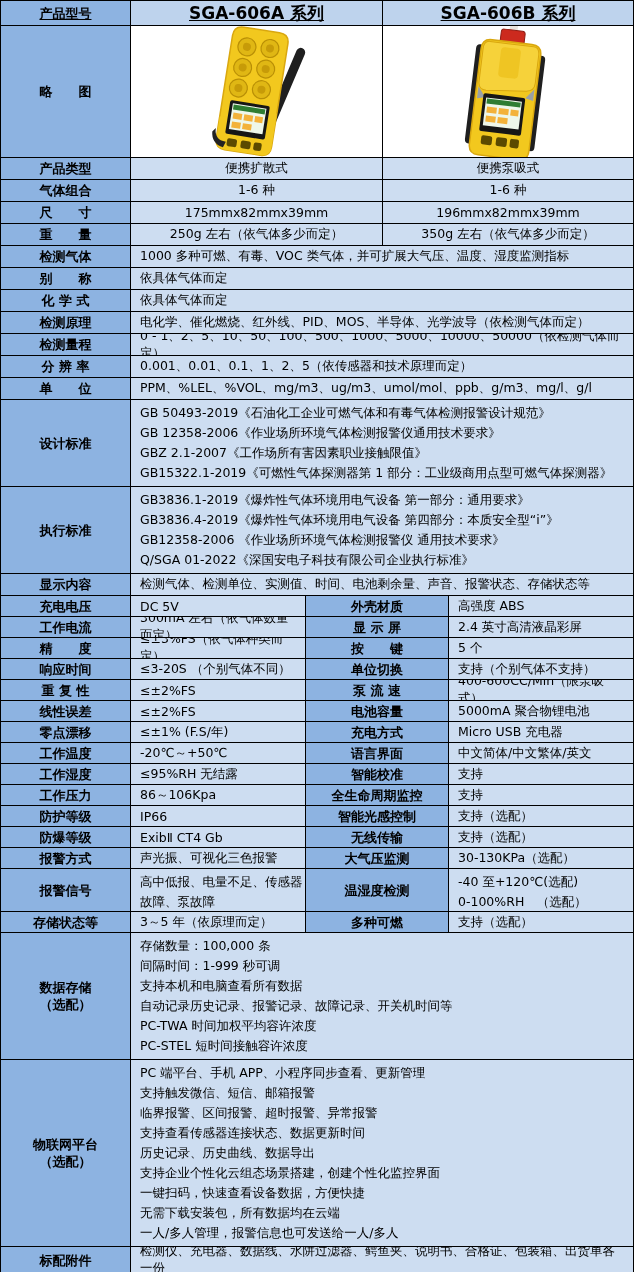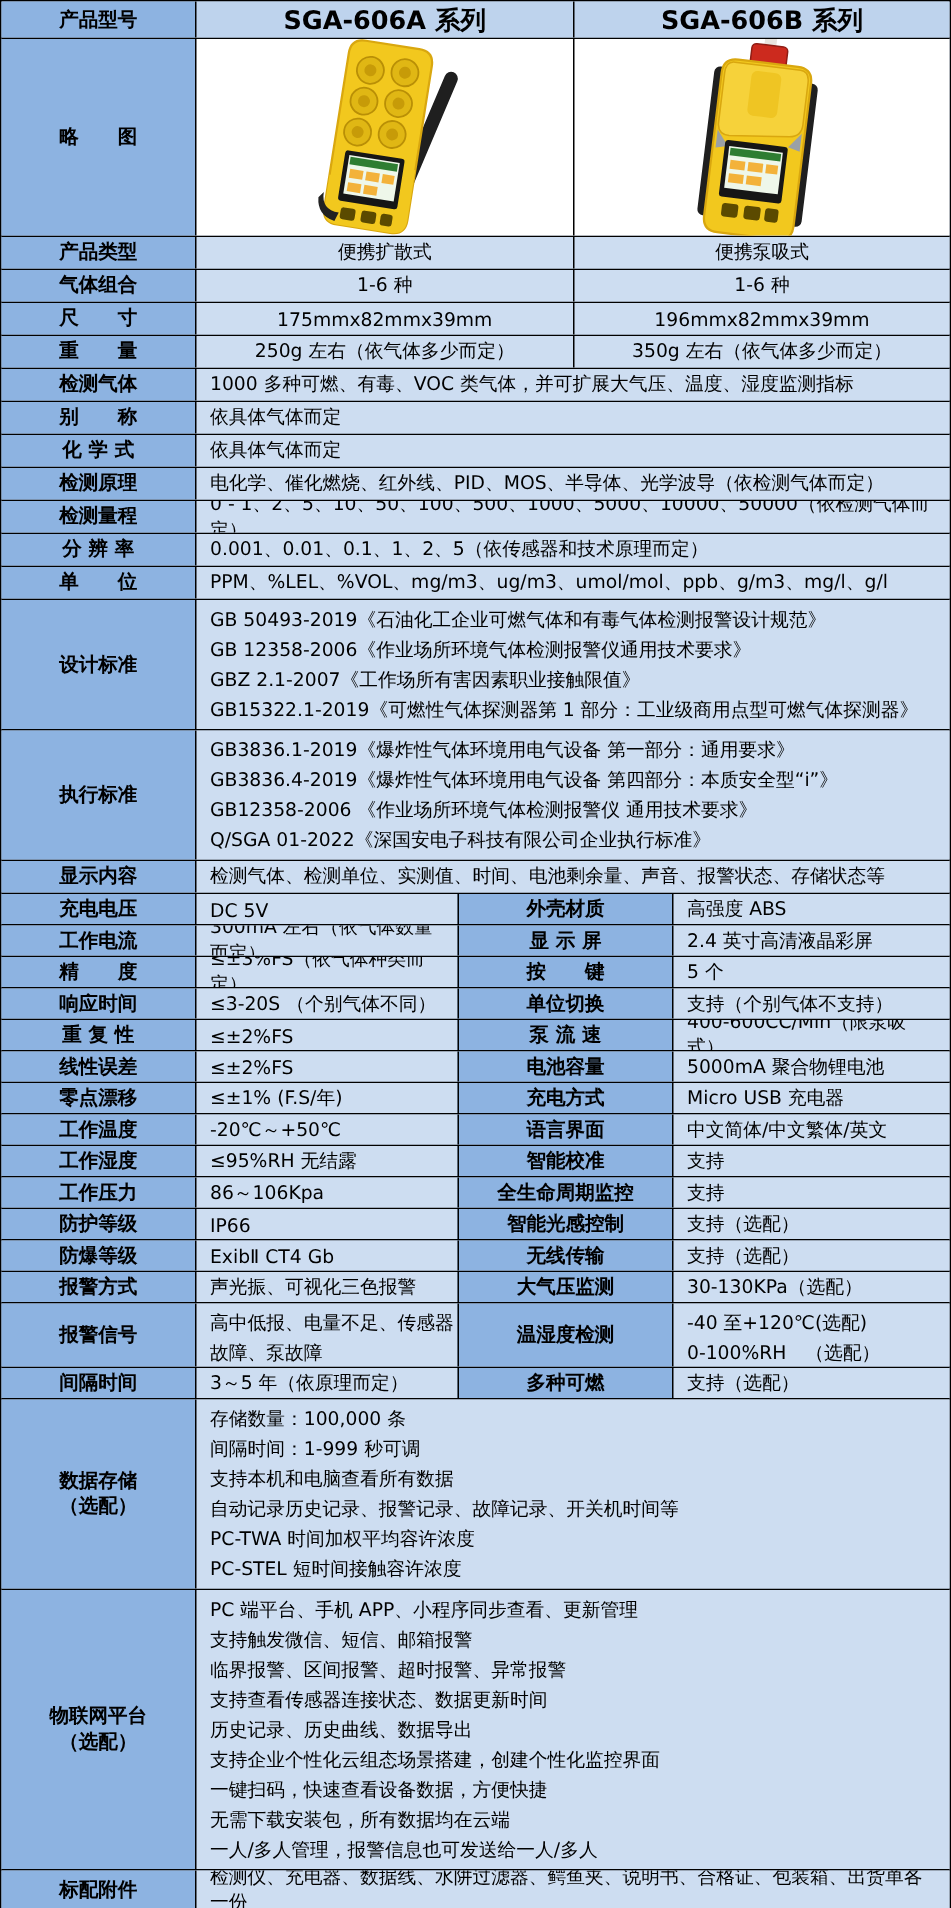--- a/index.html
+++ b/index.html
@@ -3,21 +3,21 @@
 <meta charset="utf-8">
 <style>
   html,body{margin:0;padding:0;background:#fff;}
   body{width:634px;font-family:"DejaVu Sans","Liberation Sans",sans-serif;color:#000;}
   .spec-table{width:634px;border:1px solid #000;border-bottom:3px solid #000;box-sizing:border-box;background:#cdddf1;}
   .row{display:grid;border-bottom:1px solid #000;box-sizing:border-box;}
   .row:last-child{border-bottom:none;}
   .g3{grid-template-columns:129px 252px 251px;}
   .g2{grid-template-columns:129px 503px;}
   .g4{grid-template-columns:129px 175px 143px 185px;}
-  .h-head{height:25px;}
+  .h-head{height:25px;text-decoration:underline;}
   .h-img{height:132px;}
   .h-s{height:22px;}
   .h-q{height:21px;}
   .h-d{height:43px;}
   .h-end{height:26px;}
   .cell{box-sizing:border-box;display:flex;align-items:center;overflow:hidden;}
   .cell+.cell{border-left:1px solid #000;}
   .lbl{background:#8db3e1;font-weight:bold;justify-content:center;text-align:center;font-size:13px;flex-direction:column;line-height:17px;}
   .hdr{background:#bed3ed;font-weight:bold;justify-content:center;font-size:17px;}
   .val{background:#cdddf1;padding:0 6px 0 9px;font-size:12.5px;}
@@ -264,21 +264,21 @@
         <div>高中低报、电量不足、传感器</div>
         <div>故障、泵故障</div>
       </div>
       <div class="cell lbl">温湿度检测</div>
       <div class="cell val lines">
         <div>-40 至+120℃(选配)</div>
         <div>0-100%RH　（选配）</div>
       </div>
     </div>
     <div class="row g4 h-q">
-      <div class="cell lbl">间隔时间</div>
+      <div class="cell lbl">存储状态等</div>
       <div class="cell val">3～5 年（依原理而定）</div>
       <div class="cell lbl">多种可燃</div>
       <div class="cell val">支持（选配）</div>
     </div>
     <div class="row g2">
       <div class="cell lbl">
         <div>数据存储</div>
         <div>（选配）</div>
       </div>
       <div class="cell val lines">

